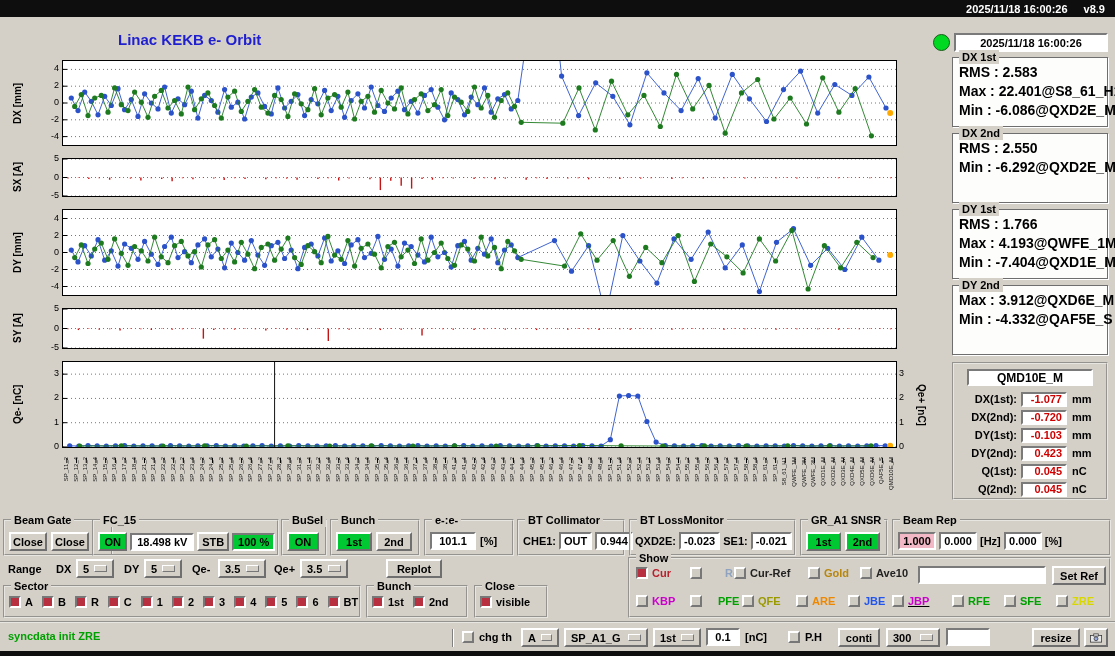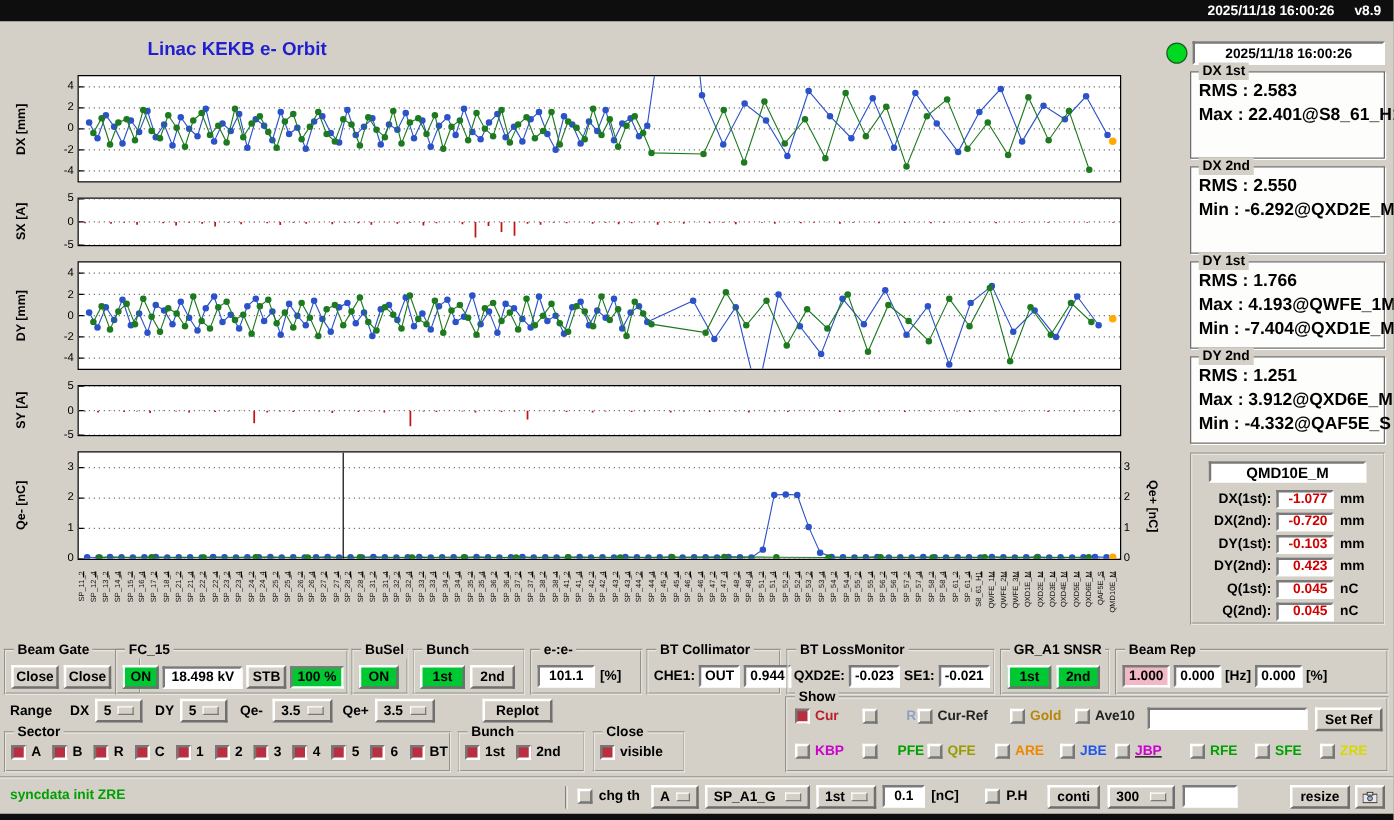--- a/index.html
+++ b/index.html
@@ -1022,41 +1022,41 @@
       <span style="left: 806.727px;">QXD6E_M</span>
       <span style="left: 816.436px;">QAF5E_S</span>
       <span style="left: 826.145px;">QMD10E_M</span>
     </div>
 
   <div class="statbox" style="top:57px">
     <span class="btitle">DX 1st</span>
     <div class="inner">
       <div class="sline">RMS : 2.583</div>
       <div class="sline">Max : 22.401@S8_61_H1</div>
+      <div class="sline">Min : -6.086@QXD2E_M</div>
     </div>
   </div>
   <div class="statbox" style="top:133px">
     <span class="btitle">DX 2nd</span>
     <div class="inner">
       <div class="sline">RMS : 2.550</div>
       <div class="sline">Min : -6.292@QXD2E_M</div>
     </div>
   </div>
   <div class="statbox" style="top:209px">
     <span class="btitle">DY 1st</span>
     <div class="inner">
       <div class="sline">RMS : 1.766</div>
       <div class="sline">Max : 4.193@QWFE_1M</div>
       <div class="sline">Min : -7.404@QXD1E_M</div>
     </div>
   </div>
   <div class="statbox" style="top:285px">
     <span class="btitle">DY 2nd</span>
     <div class="inner">
-      <div class="sline">RMS : 1.251</div>
       <div class="sline">Max : 3.912@QXD6E_M</div>
       <div class="sline">Min : -4.332@QAF5E_S</div>
     </div>
   </div>
 
   <div class="qmdbox">
     <div class="qmdtitle sunken">QMD10E_M</div>
     <div class="qmdrow">
       <span class="ql">DX(1st):</span>
       <span class="qv sunken">-1.077</span>

